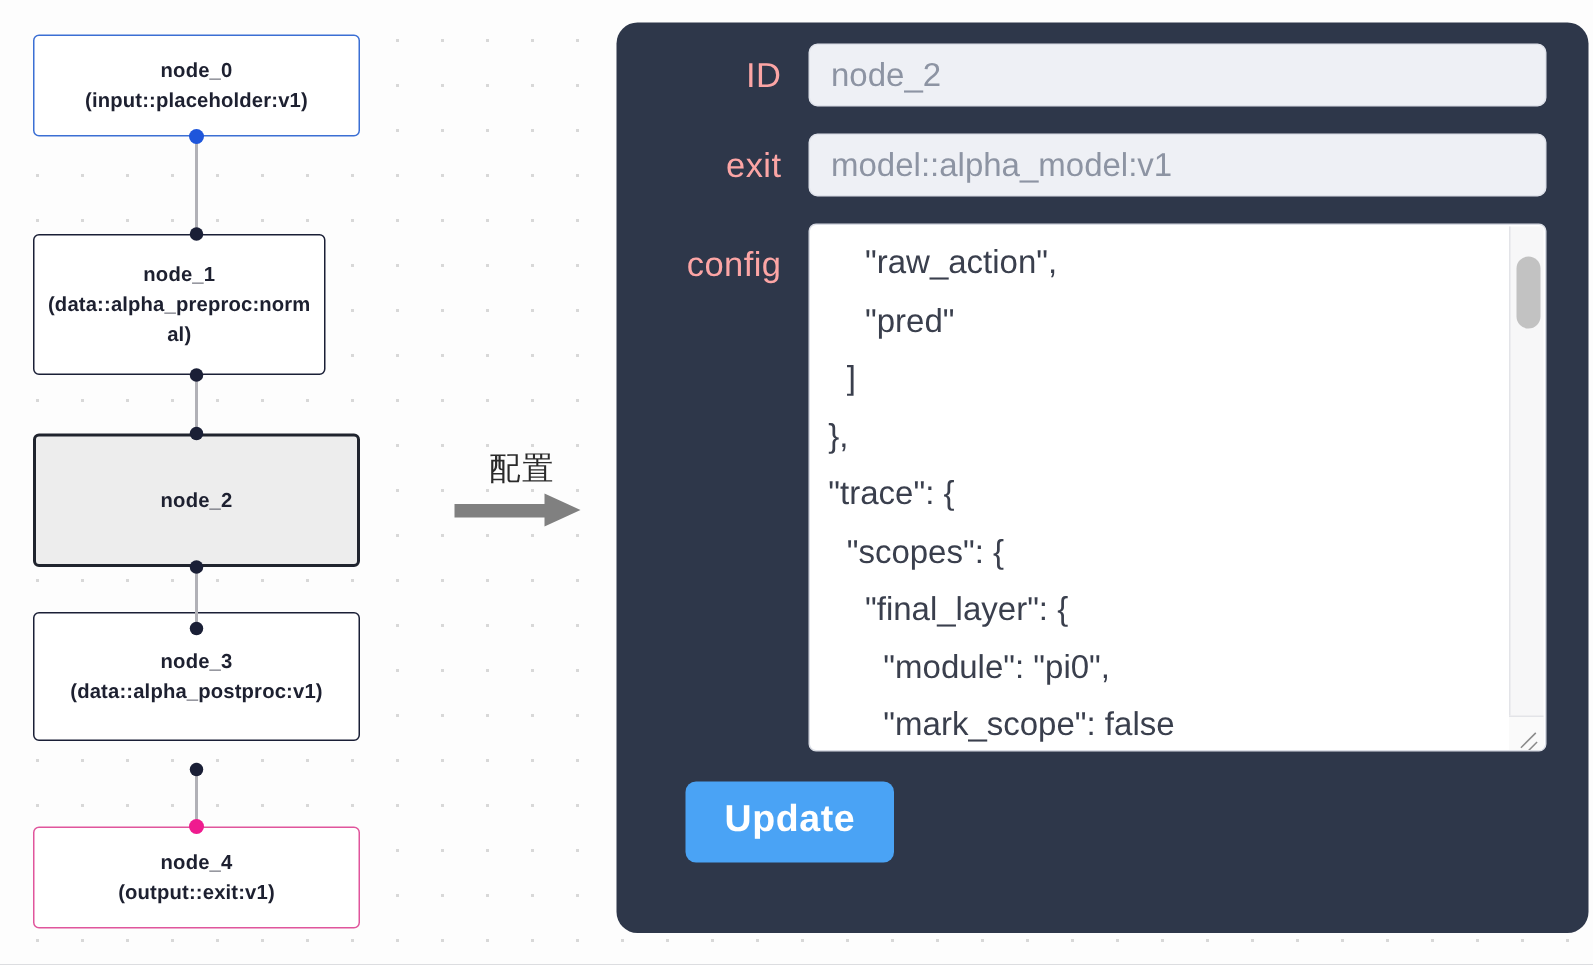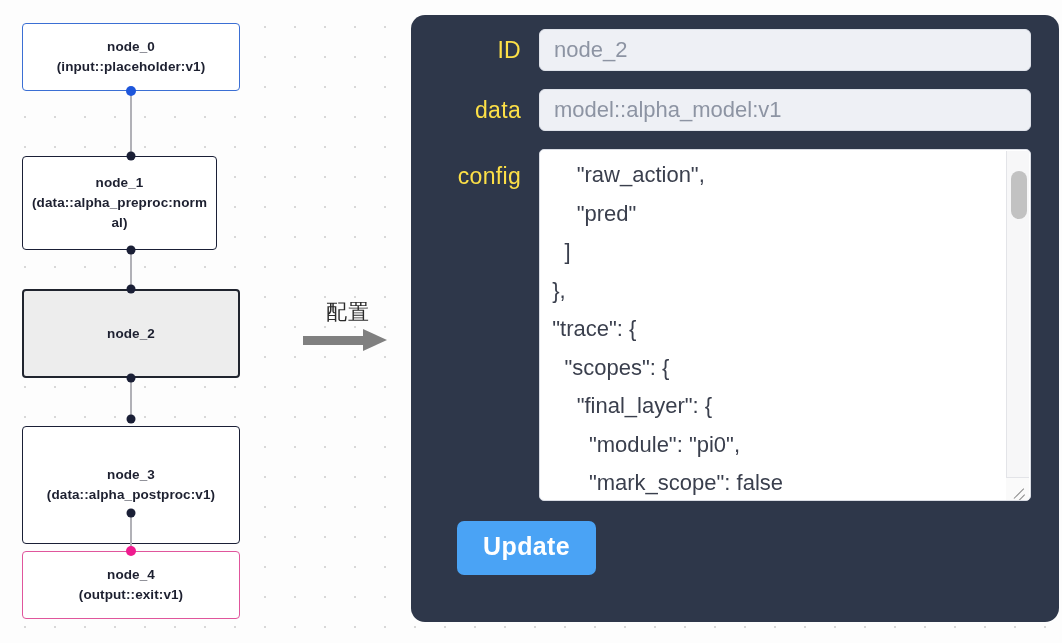--- a/index.html
+++ b/index.html
@@ -118,21 +118,21 @@
     align-items: center;
     margin-bottom: 18px;
   }
   .field-row.config-row { align-items: flex-start; }
 
   .field-label {
     width: 100px;
     flex: 0 0 100px;
     text-align: right;
     padding-right: 18px;
-    color: #fde047;
+    color: #fca5a5;
     font-size: 23px;
     letter-spacing: .3px;
   }
   .field-row.config-row .field-label { padding-top: 14px; }
 
   .field-input {
     flex: 1;
     height: 42px;
     background: #eef0f5;
     border: 1px solid #dfe2ea;
@@ -239,21 +239,21 @@
   </div>
   <div class="handle" style="left:131px; top:156px;"></div>
   <div class="handle" style="left:131px; top:250px;"></div>
 
   <div class="node selected" style="left:22px; top:289px; width:218px; height:89px;">
     <span class="line">node_2</span>
   </div>
   <div class="handle" style="left:131px; top:289px;"></div>
   <div class="handle" style="left:131px; top:378px;"></div>
 
-  <div class="node" style="left:22px; top:426px; width:218px; height:118px;justify-content:center;">
+  <div class="node" style="left:22px; top:408px; width:218px; height:86px;justify-content:center;">
     <span class="line">node_3</span>
     <span class="line">(data::alpha_postproc:v1)</span>
   </div>
   <div class="handle" style="left:131px; top:419px;"></div>
   <div class="handle" style="left:131px; top:513px;"></div>
 
   <div class="node output" style="left:22px; top:551px; width:218px; height:68px;">
     <span class="line">node_4</span>
     <span class="line">(output::exit:v1)</span>
   </div>
@@ -268,21 +268,21 @@
   </div>
 
   <div class="panel">
 
     <div class="field-row">
       <div class="field-label">ID</div>
       <div class="field-input" placeholder="node_2">node_2</div>
     </div>
 
     <div class="field-row">
-      <div class="field-label">data</div>
+      <div class="field-label">exit</div>
       <div class="field-input" placeholder="model::alpha_model:v1">model::alpha_model:v1</div>
     </div>
 
     <div class="field-row config-row">
       <div class="field-label">config</div>
       <div class="textarea-wrap">
         <pre class="textarea-text">      "raw_action",
       "pred"
     ]
   },

